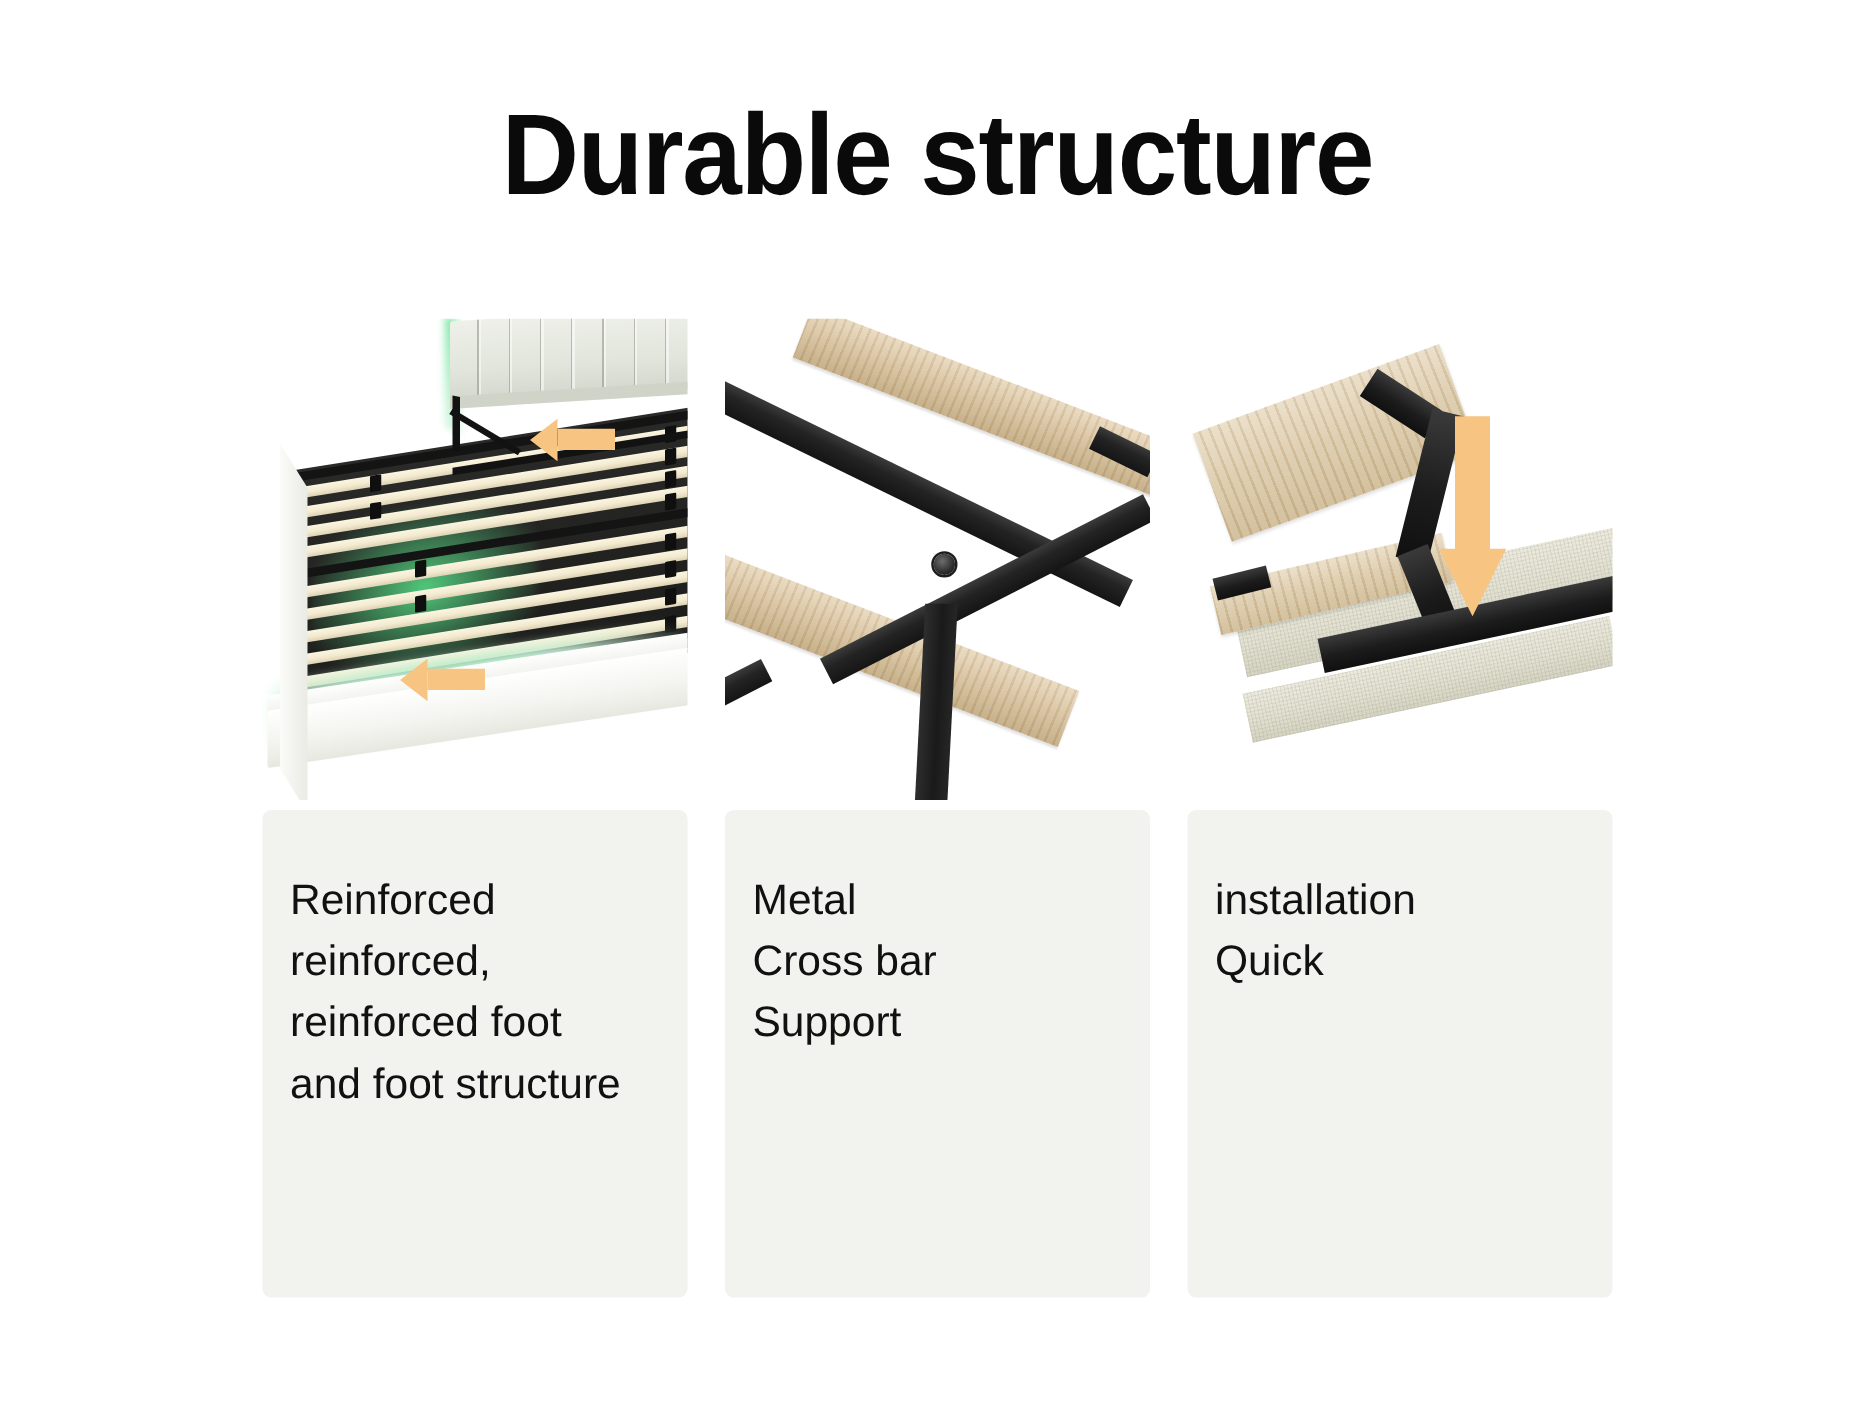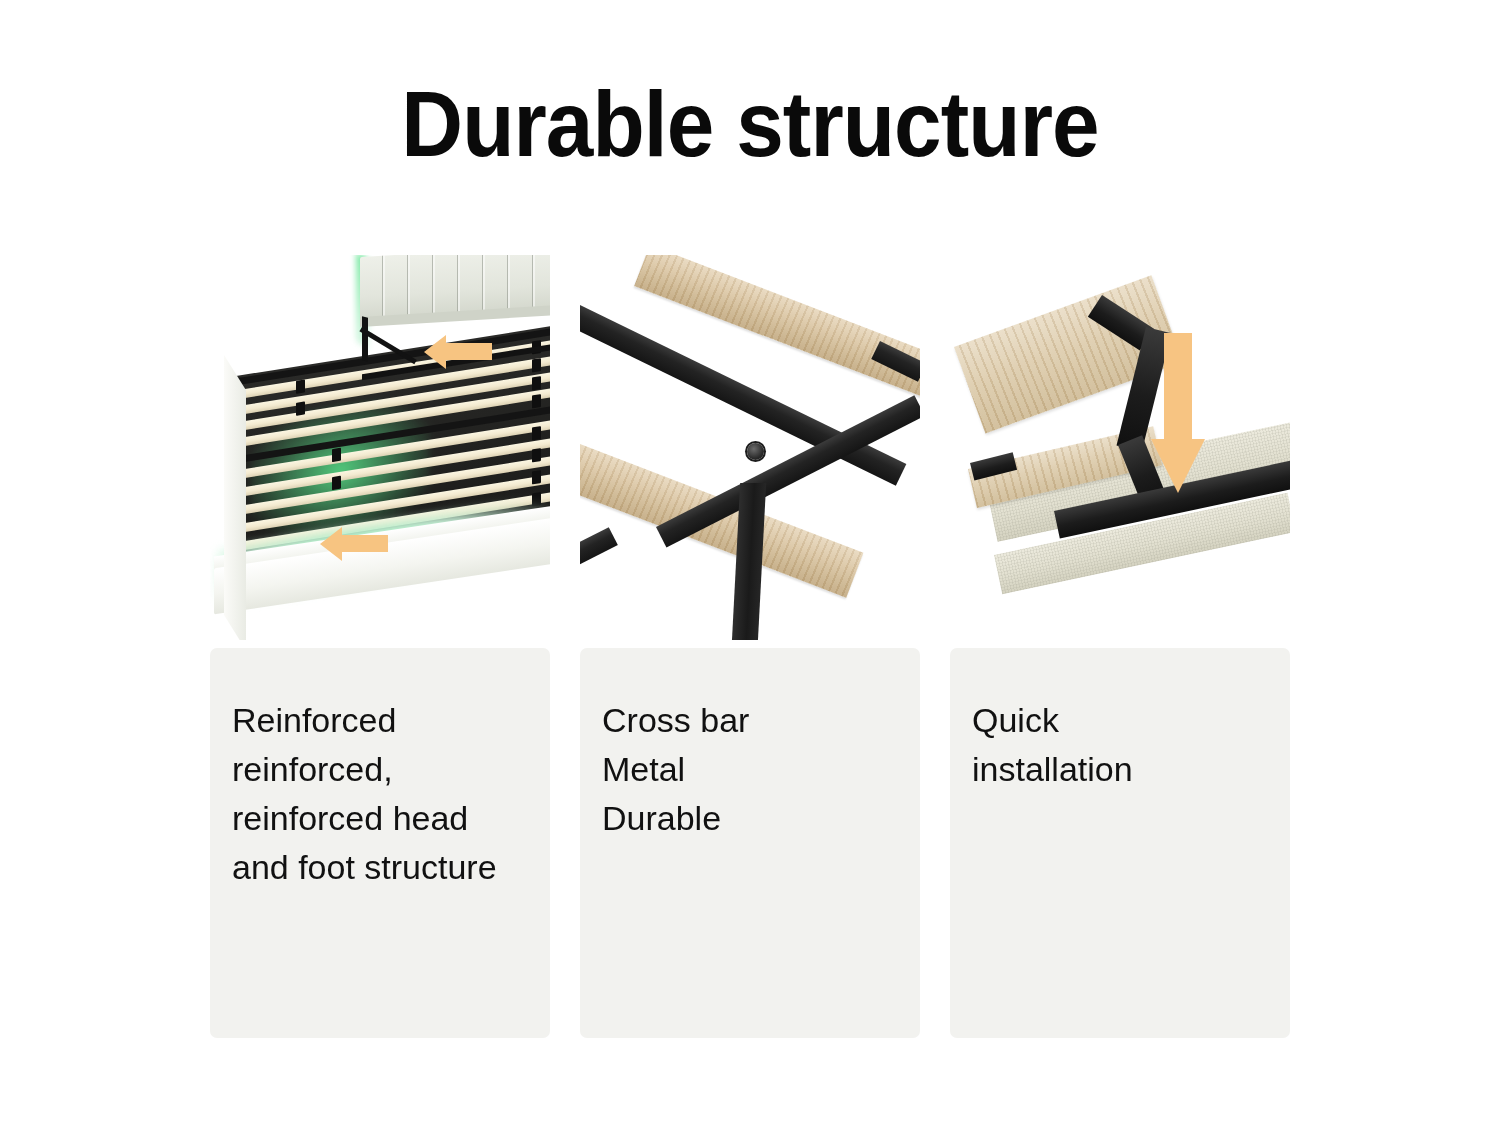--- a/index.html
+++ b/index.html
@@ -358,21 +358,21 @@
       </div>
       <div class="arrow-left" style="left:110px; top:272px">
         <div class="arrow-head-left" style="left:0; top:0;"></div>
         <div class="arrow-shape-left" style="left:22px; top:8px;"></div>
       </div>
     </div>
 
     <div class="caption-panel">
       <div class="caption-line">Reinforced</div>
       <div class="caption-line">reinforced,</div>
-      <div class="caption-line">reinforced head</div>
+      <div class="caption-line">reinforced foot</div>
       <div class="caption-line">and foot structure</div>
     </div>
   </div>
 
   <div class="column">
 
     <div class="photo">
       <div class="p2">
 
         <div class="p2-wood" style="left:70px; top:-10px; width:330px; height:44px; transform:rotate(21deg); transform-origin:left top;">
@@ -391,23 +391,23 @@
 
         <div class="p2-bar" style="left:-14px; top:294px; width:48px; height:20px; transform:rotate(-27deg); transform-origin:left top;"></div>
 
         <div class="p2-bolt" style="left:167px; top:188px"></div>
 
         <div class="p2-leg" style="left:156px; top:228px; width:26px; height:160px; transform:skewX(-3deg);"></div>
       </div>
     </div>
 
     <div class="caption-panel">
+      <div class="caption-line">Metal</div>
       <div class="caption-line">Cross bar</div>
-      <div class="caption-line">Metal</div>
-      <div class="caption-line">Durable</div>
+      <div class="caption-line">Support</div>
     </div>
   </div>
 
   <div class="column">
 
     <div class="photo">
       <div class="p3">
 
         <div class="p3-board" style="left:4px; top:92px; width:210px; height:92px; transform:rotate(-20deg); transform-origin:left top;">
           <div class="p3-board-grain"></div>
@@ -436,18 +436,18 @@
         <div class="p3-metal" style="left:20px; top:208px; width:44px; height:18px; transform:rotate(-14deg); transform-origin:left top;"></div>
 
         <div>
           <div class="arrow-down-shaft" style="left:214px; top:78px; height:108px;"></div>
           <div class="arrow-down-head" style="left:201px; top:184px;"></div>
         </div>
       </div>
     </div>
 
     <div class="caption-panel">
+      <div class="caption-line">installation</div>
       <div class="caption-line">Quick</div>
-      <div class="caption-line">installation</div>
     </div>
   </div>
 
 </div>
 
 </body></html>

